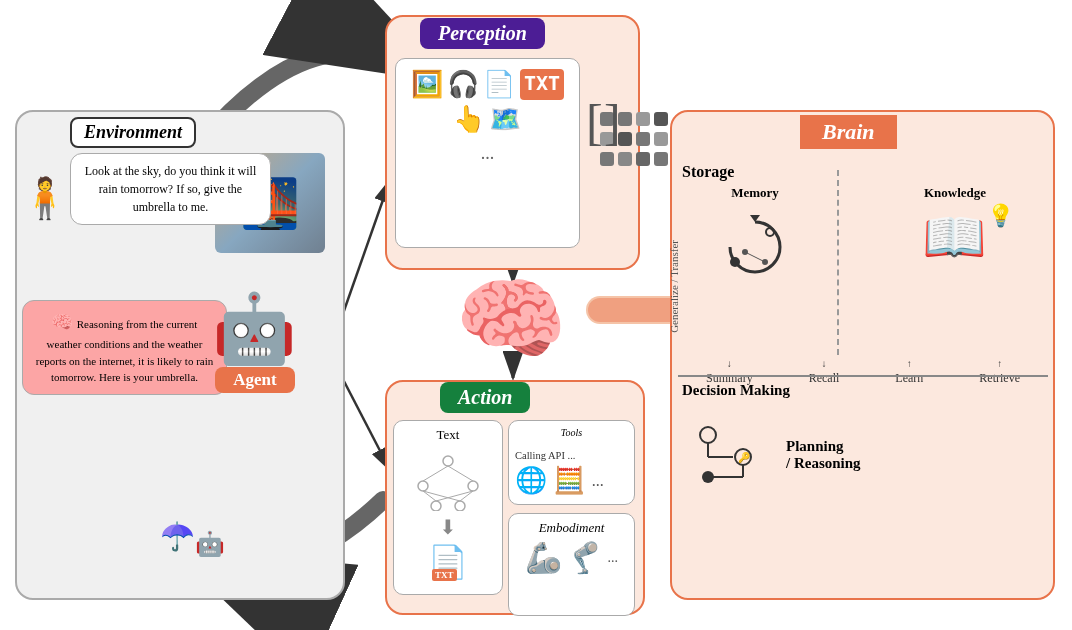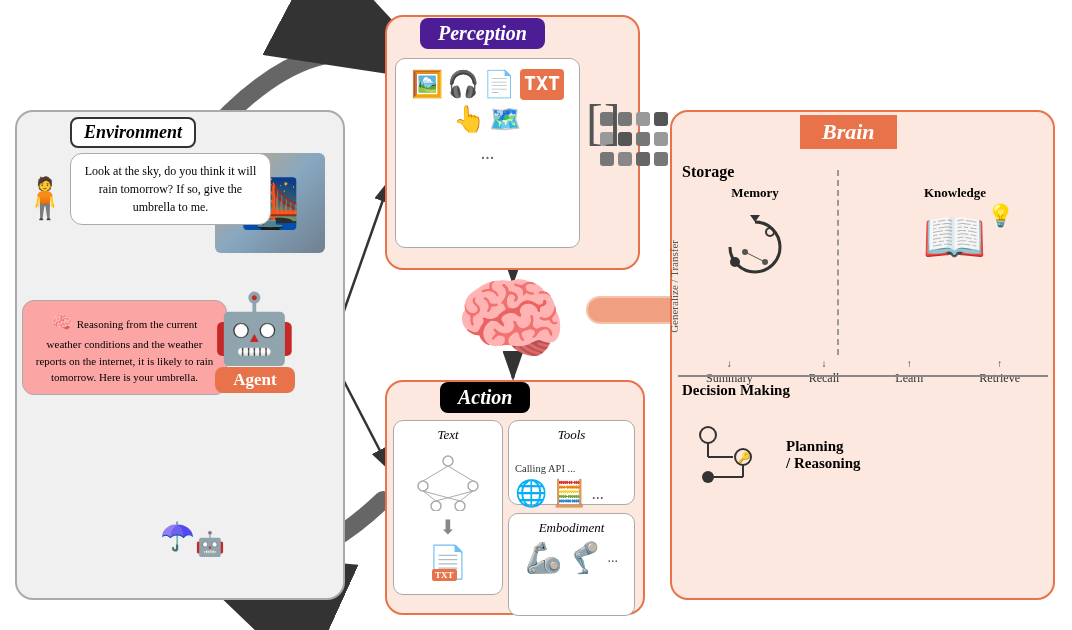--- a/index.html
+++ b/index.html
@@ -211,21 +211,21 @@
       height: 235px;
       background: #fce8de;
       border: 2.5px solid #e8734a;
       border-radius: 18px;
     }
 
     .action-title {
       position: absolute;
       left: 440px;
       top: 382px;
-      background: #000000;
+      background: #15803d;
       color: #fff;
       border-radius: 8px;
       padding: 4px 18px;
       font-size: 20px;
       font-weight: bold;
       font-style: italic;
     }
 
     
     .text-action-box {
@@ -236,21 +236,20 @@
       height: 175px;
       background: #fff;
       border: 1.5px solid #aaa;
       border-radius: 10px;
       padding: 6px;
       text-align: center;
     }
 
     .text-action-title {
       font-size: 13px;
-      font-style: italic;
       margin-bottom: 8px;
     }
 
     .text-down-arrow {
       font-size: 20px;
       color: #888;
       display: block;
       margin-bottom: 4px;
     }
 
@@ -260,23 +259,23 @@
       top: 420px;
       width: 127px;
       height: 85px;
       background: #fff;
       border: 1.5px solid #aaa;
       border-radius: 10px;
       padding: 6px;
     }
 
     .tools-title {
-      font-size: 13px;
+      font-size: 10px;
       font-style: italic;
-      margin-bottom: 20px;
+      margin-bottom: 12px;
       text-align: center;
     }
 
     .tools-content {
       font-size: 10.5px;
       color: #333;
     }
 
     .embodiment-box {
       position: absolute;

